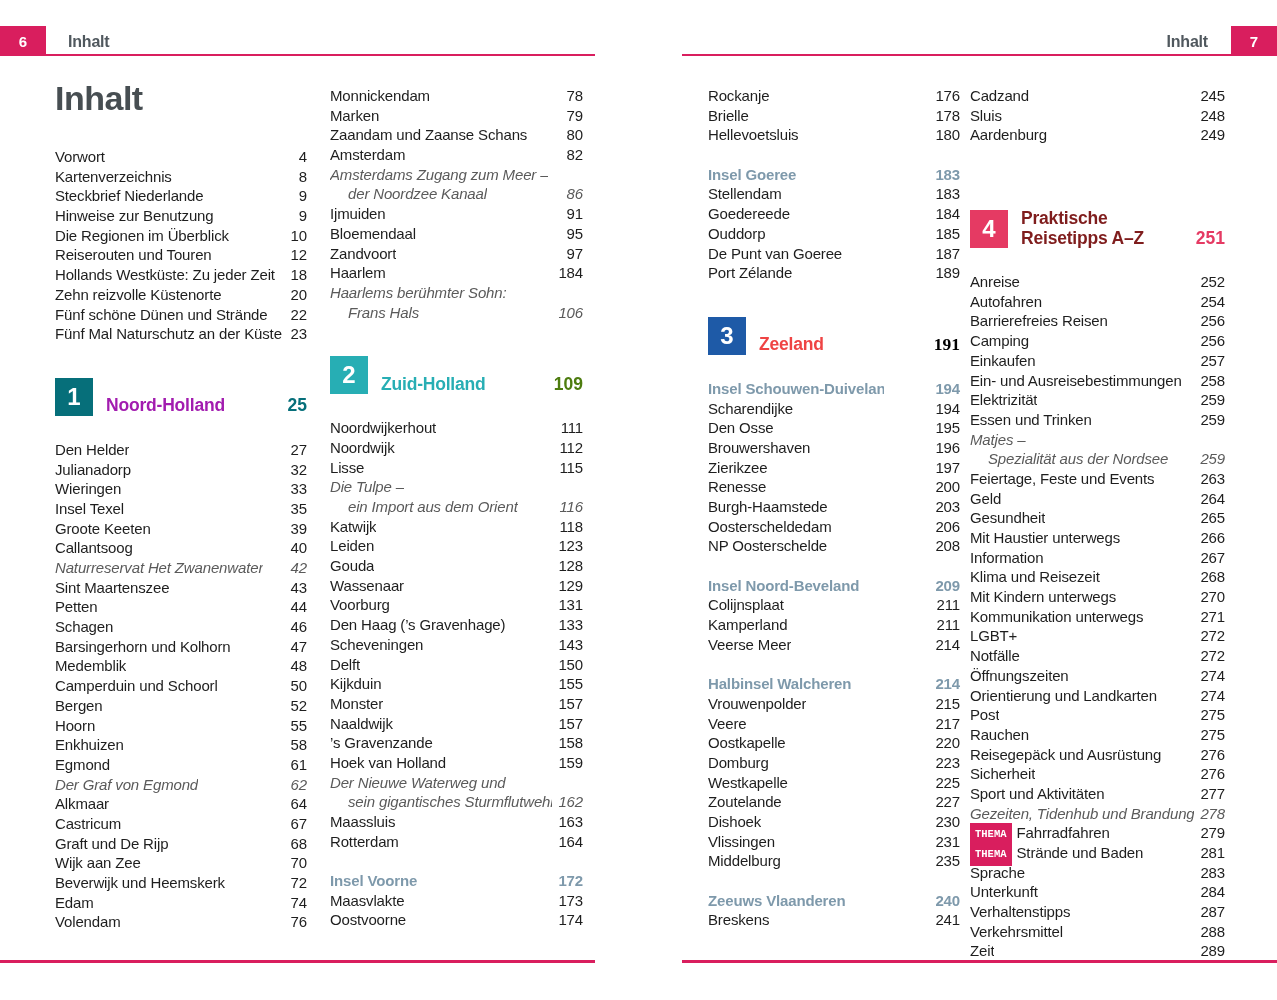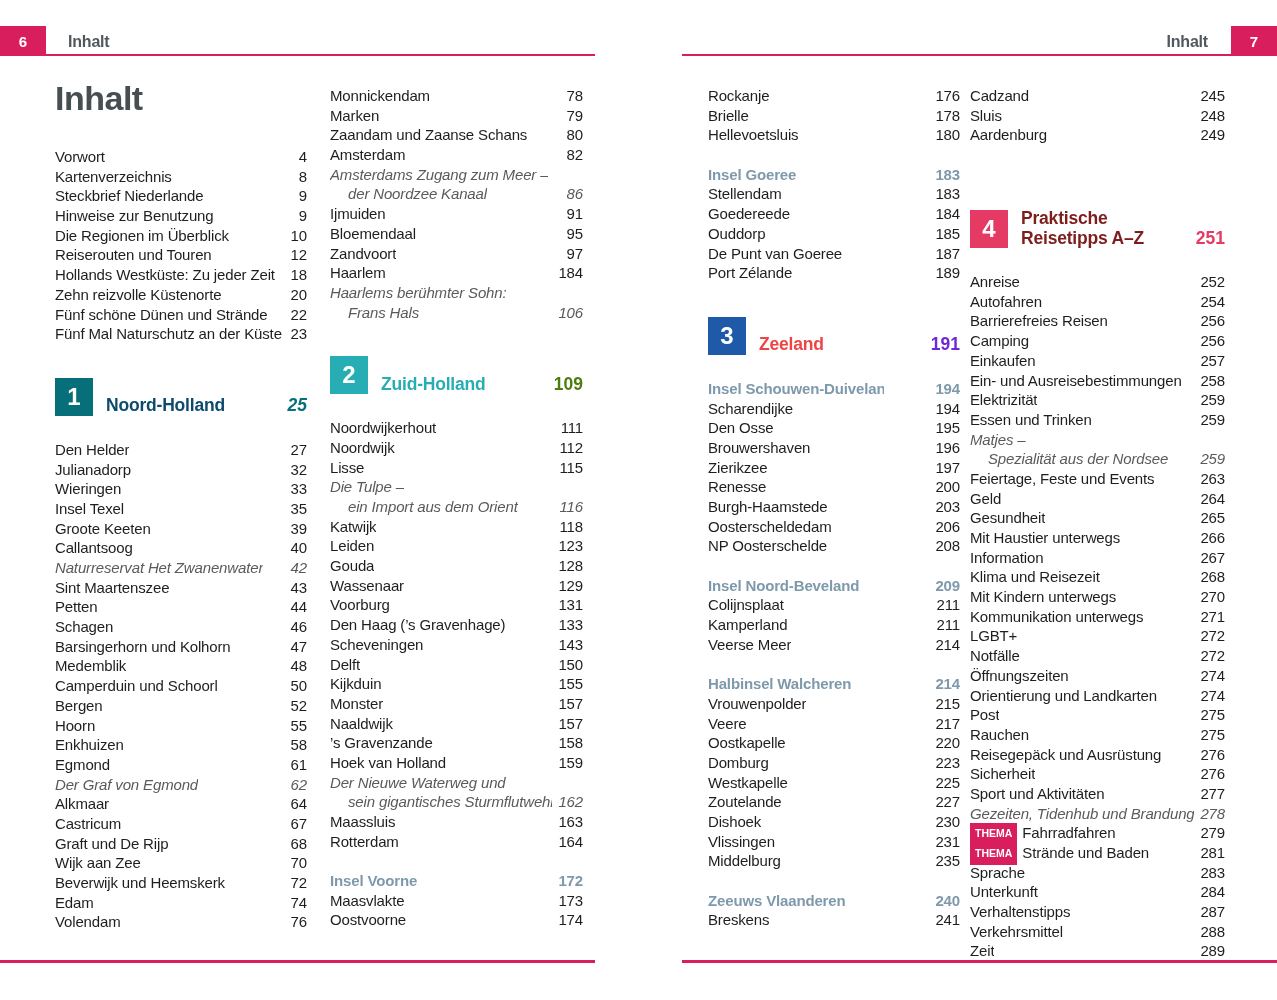--- a/index.html
+++ b/index.html
@@ -51,21 +51,21 @@
     width:38px;height:38px;flex:0 0 38px;color:#fff;
     font-size:24px;font-weight:bold;
     display:flex;align-items:center;justify-content:center;
   }
   .stitle{font-weight:bold;font-size:17.5px;line-height:19.5px;margin-left:13px;flex:1;letter-spacing:-0.2px;}
   .spage{font-weight:bold;font-size:17.5px;line-height:19.5px;}
   
   .badge{
     display:inline-block;color:#fff;font-weight:bold;font-size:10.5px;
     padding:1.5px 5px 1.5px 5px;margin-right:5px;font-style:normal;
-    letter-spacing:0;position:relative;top:-1.5px;
+    letter-spacing:0;position:relative;top:-1.5px;font-family:Liberation Mono, monospace;
   }
 </style>
 </head>
 <body>
 
 <div class="folio" id="folio-left" style="background: rgb(217, 30, 94);">6</div>
 <div class="runhead" id="runhead-left">Inhalt</div>
 <div class="rule" id="rule-top-left" style="background: rgb(217, 30, 94);"></div>
 
 <div class="runhead" id="runhead-right">Inhalt</div>
@@ -109,24 +109,24 @@
     <div class="row">
       <div class="t">Fünf schöne Dünen und Strände</div>
       <div class="p">22</div>
     </div>
     <div class="row">
       <div class="t">Fünf Mal Naturschutz an der Küste</div>
       <div class="p">23</div>
     </div>
     <div class="section">
       <div class="sbox" style="background: rgb(6, 111, 122);">1</div>
-      <div class="stitle" style="color: #0c4a6e;">
+      <div class="stitle" style="color: #a21caf;">
         <div>Noord-Holland</div>
       </div>
-      <div class="spage" style="color: rgb(6, 111, 122); font-style: italic;">25</div>
+      <div class="spage" style="color: rgb(6, 111, 122);">25</div>
     </div>
     <div class="row">
       <div class="t">Den Helder</div>
       <div class="p">27</div>
     </div>
     <div class="row">
       <div class="t">Julianadorp</div>
       <div class="p">32</div>
     </div>
     <div class="row">
@@ -416,21 +416,21 @@
     </div>
     <div class="row">
       <div class="t">Port Zélande</div>
       <div class="p">189</div>
     </div>
     <div class="section">
       <div class="sbox" style="background: rgb(30, 90, 167);">3</div>
       <div class="stitle" style="color: #ef4444;">
         <div>Zeeland</div>
       </div>
-      <div class="spage" style="color: #6d28d9;">191</div>
+      <div class="spage" style="color: #000000; font-family: Liberation Serif, serif;">191</div>
     </div>
     <div class="row sub">
       <div class="t">Insel Schouwen-Duiveland</div>
       <div class="p">194</div>
     </div>
     <div class="row">
       <div class="t">Scharendijke</div>
       <div class="p">194</div>
     </div>
     <div class="row">

